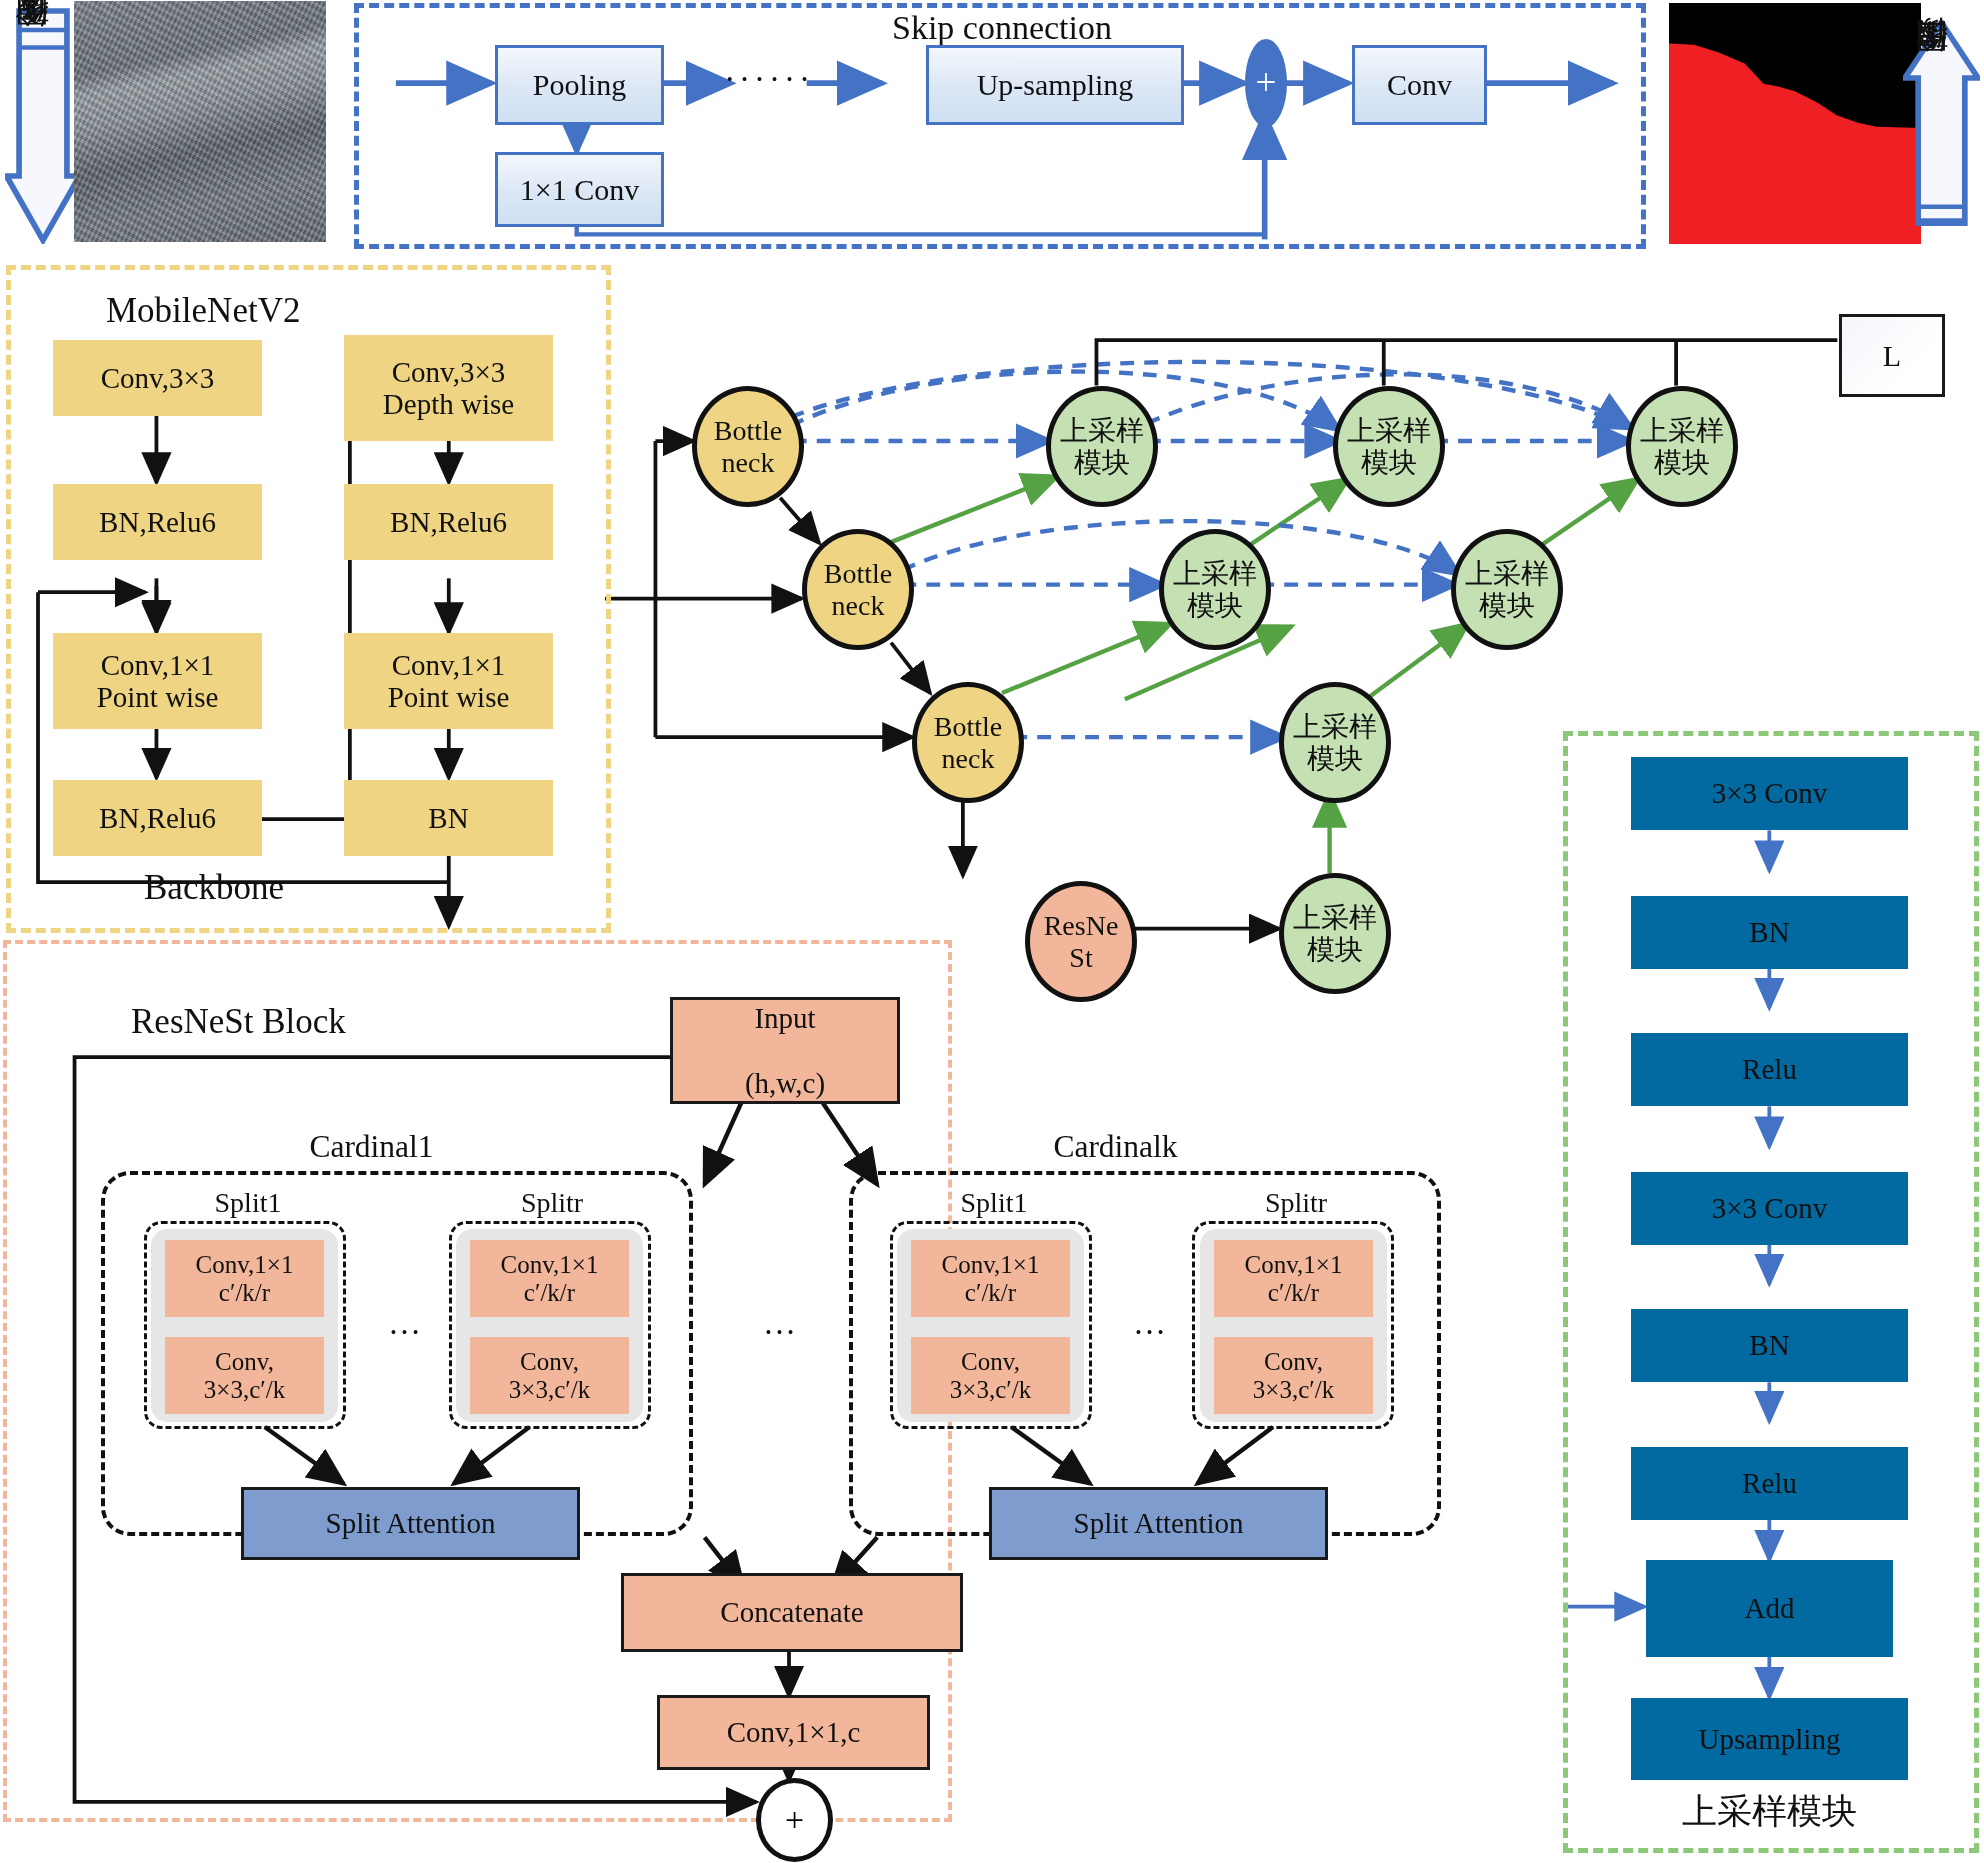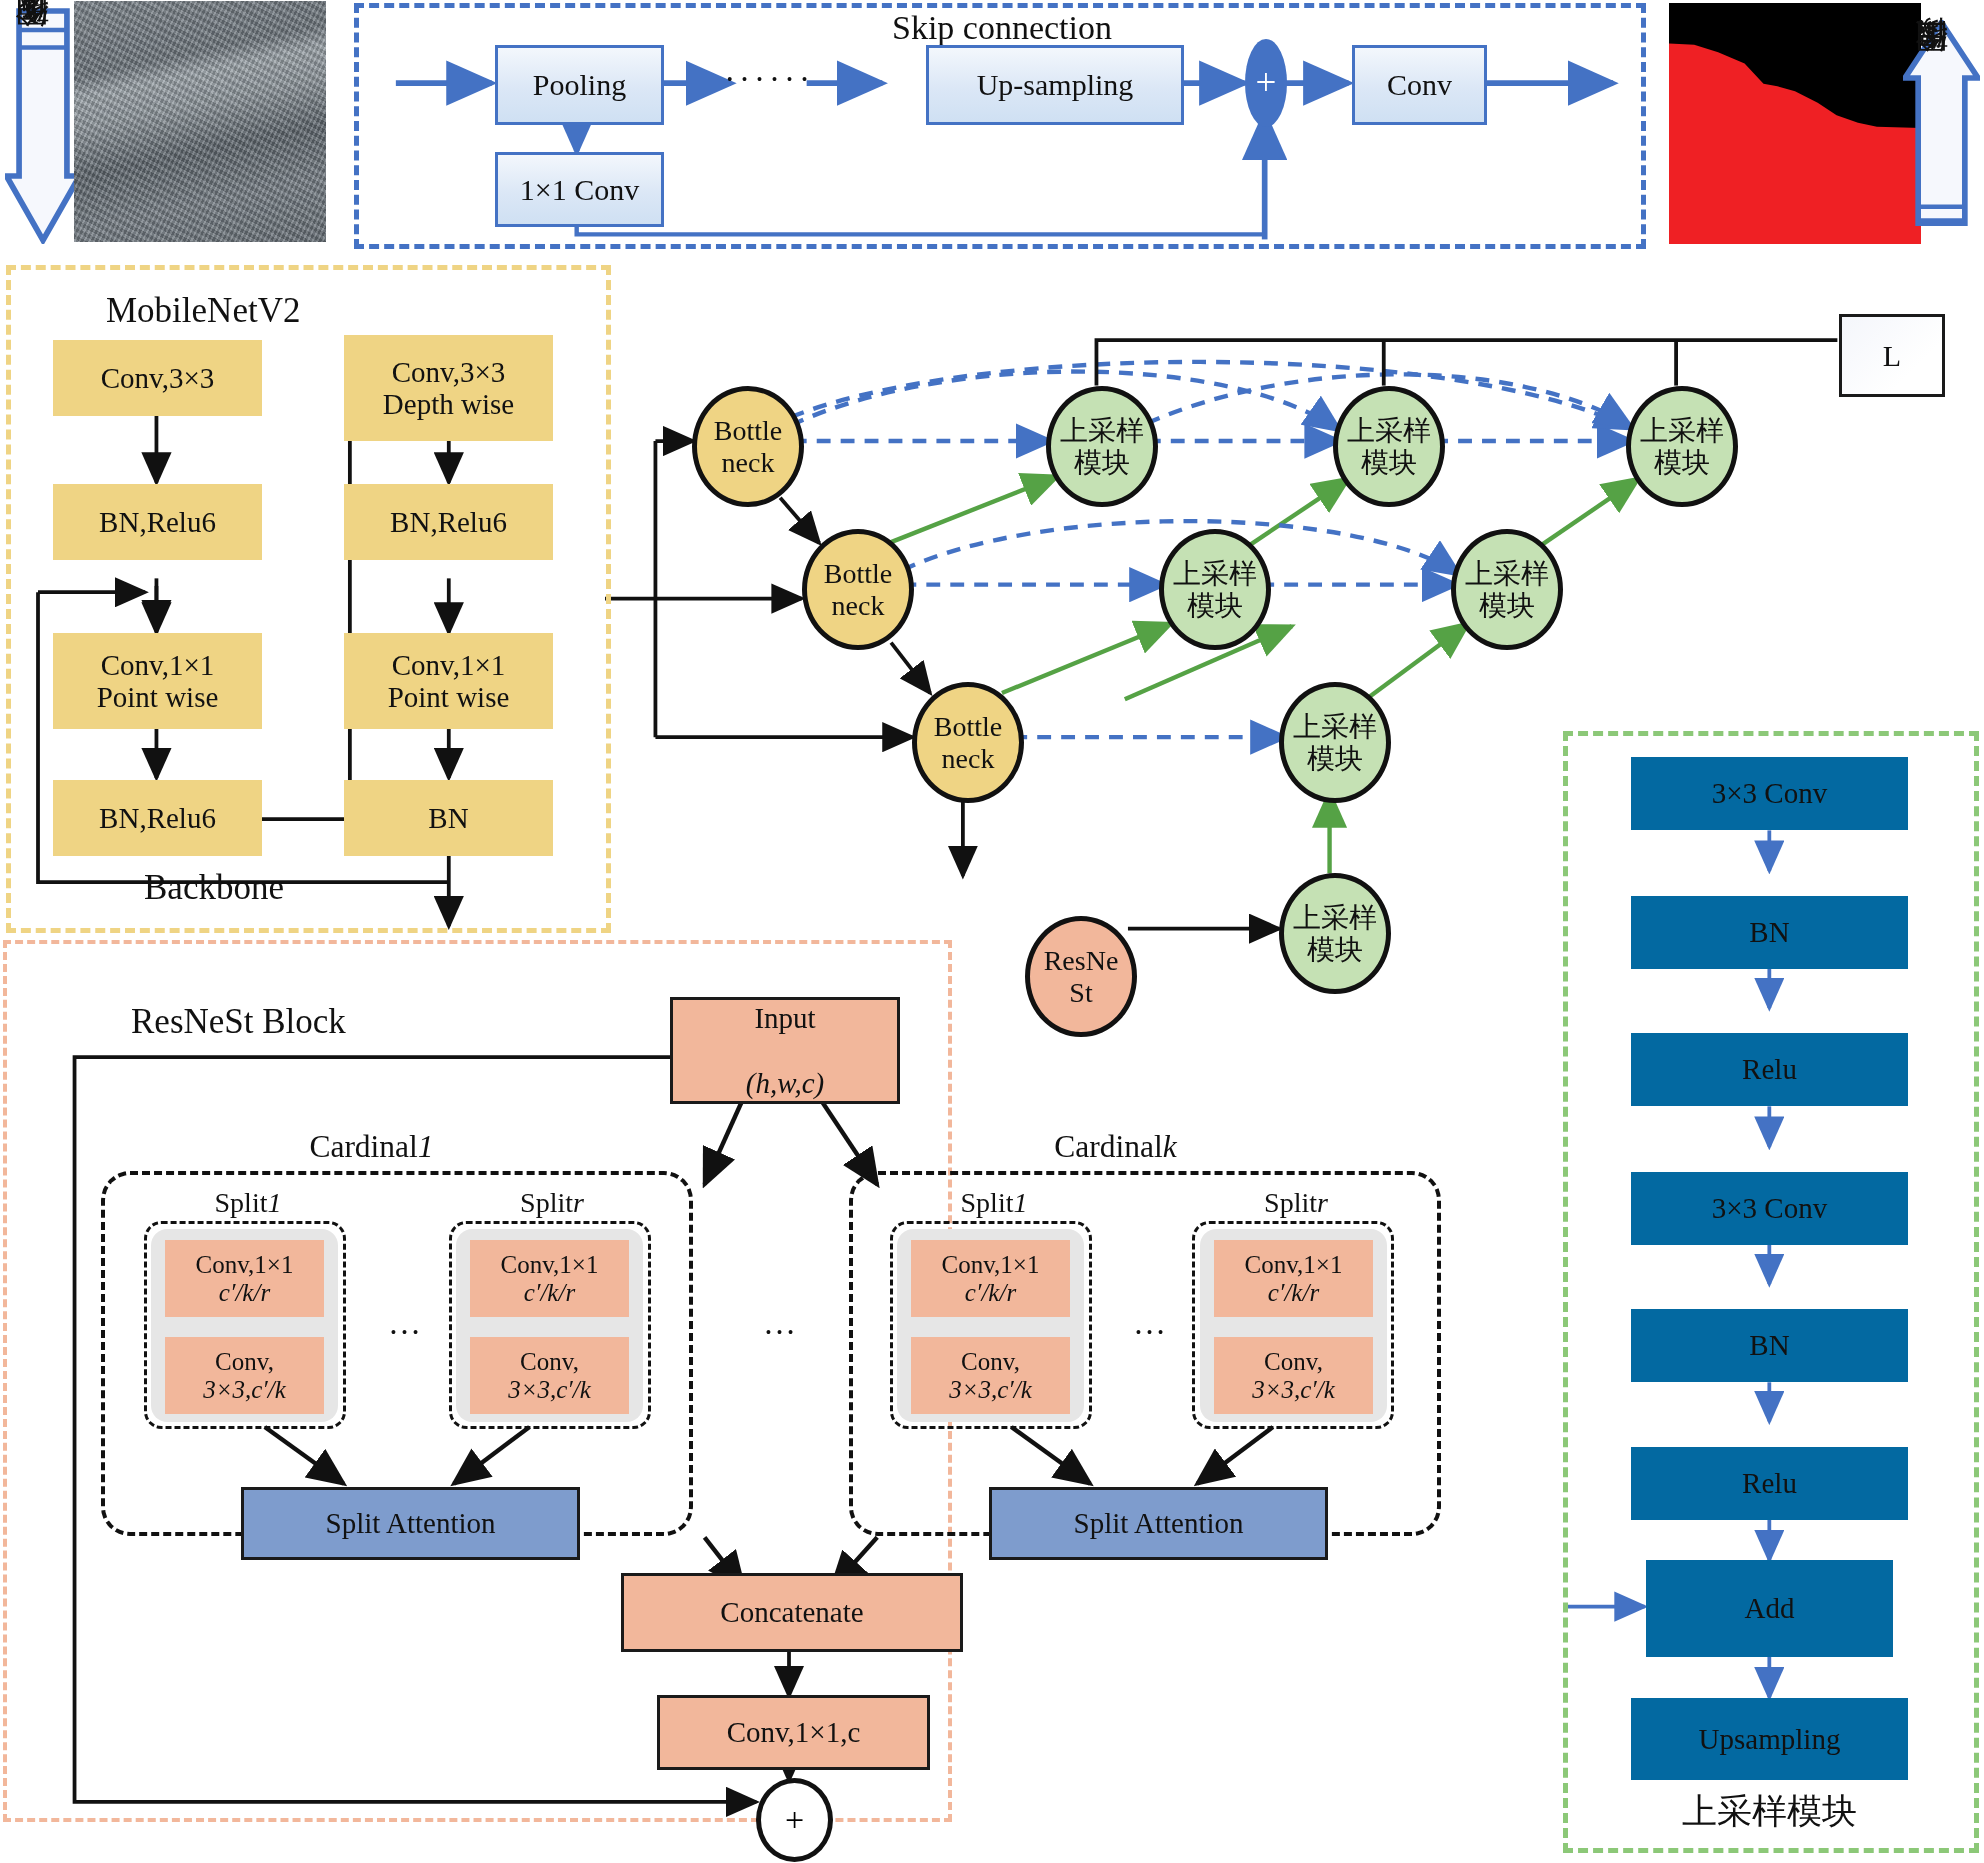--- a/index.html
+++ b/index.html
@@ -33,21 +33,21 @@
   .frame-orange{border:4.4px dashed #f2b79b;}
   .frame-green{border:5.7px dashed #8cc878;}
   .frame-dashdot{border:4.4px dashed #111;border-radius:29px;}
   .frame-split{border:3.8px dashed #111;border-radius:17.6px;}
   .splitbg{background:#e6e6e6;border-radius:16.4px;}
 
   
   .lbl{color:#111;font-size:31.5px;white-space:nowrap;}
   .lbl-sm{color:#111;font-size:28px;white-space:nowrap;}
   .lbl-cjk{font-family:"DejaVu Sans", sans-serif;color:#111;font-size:31.5px;white-space:nowrap;}
-  .ital{font-style:italic;}
+  .ital{}
   svg.ov{position:absolute;left:0;top:0;width:1985px;height:1863px;overflow:visible;pointer-events:none;}
 
   
   .pic-in{background:
       repeating-linear-gradient(115deg, rgba(255,255,255,.14) 0 1.9px, rgba(0,0,0,.1) 1.9px 4.4px),
       repeating-linear-gradient(28deg, rgba(255,255,255,.1) 0 3.2px, rgba(0,0,0,.12) 3.2px 7px),
       linear-gradient(168deg,#7d858c 0%,#6d757c 26%,#9aa2a8 33%,#8d959b 44%,#5d656c 60%,#757d84 78%,#666e75 100%);
   }
   .arrow-in, .arrow-out{position:absolute;}
   .ellipsis{letter-spacing:.12em;font-size:33px;color:#111;}
@@ -270,21 +270,21 @@
   </div>
   <div class="abs ell ell-y ctr" style="left:802px;top:529px;width:102px;height:111px;flex-direction:column;">
     <span>Bottle</span>
     <span>neck</span>
   </div>
   <div class="abs ell ell-y ctr" style="left:912px;top:682px;width:102px;height:111px;flex-direction:column;">
     <span>Bottle</span>
     <span>neck</span>
   </div>
 
-  <div class="abs ell ell-o ctr" style="left:1025px;top:916px;width:102px;height:111px;flex-direction:column;">
+  <div class="abs ell ell-o ctr" style="left:1025px;top:881px;width:102px;height:111px;flex-direction:column;">
     <span>ResNe</span>
     <span>St</span>
   </div>
 
   <div class="abs ell ell-g ctr cjk" style="left:1046px;top:386px;width:102px;height:111px;flex-direction:column;">
     <span>上采样</span>
     <span>模块</span>
   </div>
   <div class="abs ell ell-g ctr cjk" style="left:1333px;top:386px;width:102px;height:111px;flex-direction:column;">
     <span>上采样</span>

